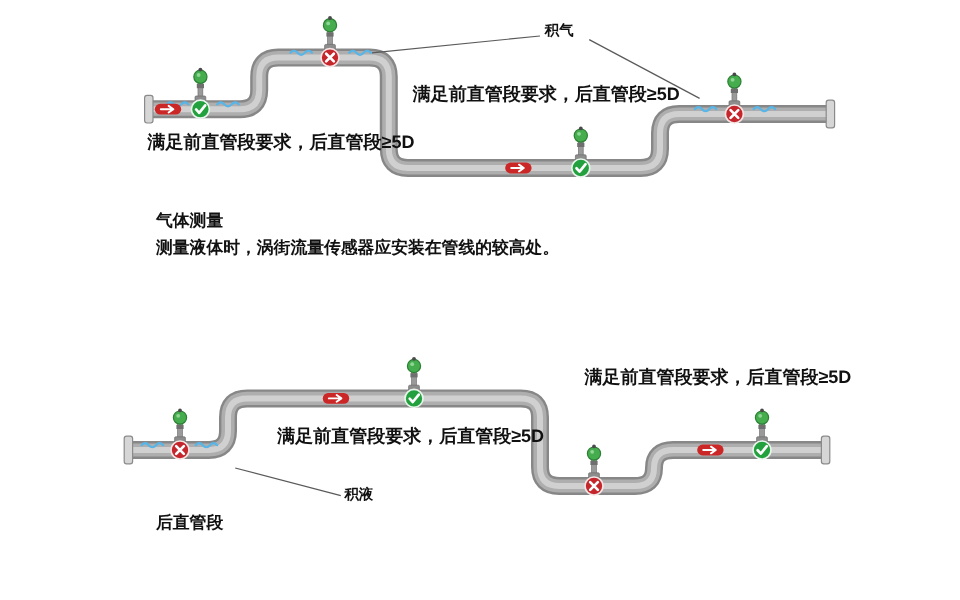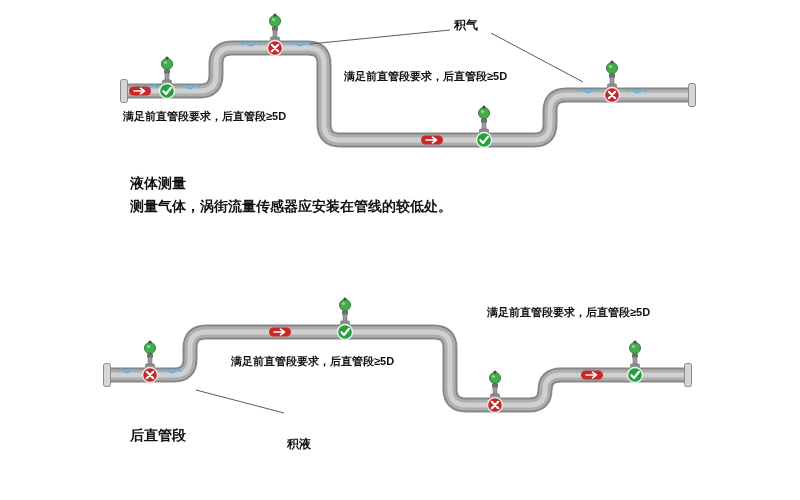--- a/index.html
+++ b/index.html
@@ -17,21 +17,21 @@
   .pipe-inner { fill: none; stroke: #aeaeae; stroke-width: 11; }
   .pipe-core  { fill: none; stroke: #d0d0d0; stroke-width: 5;  }
   .pointer-line { stroke: #5a5a5a; stroke-width: 1; fill: none; }
 
   .label {
     position: absolute;
     color: #111111;
     white-space: nowrap;
     font-weight: bold;
   }
-  .note  { font-size: 11px; }
+  .note  { font-size: 15px; }
   .tag   { font-size: 12px; }
   .title { font-size: 14px; }
   .desc  { font-size: 14px; }
 </style>
 </head>
 <body>
 
 <div id="stage">
 
   <svg id="diagram-svg" width="800" height="500" viewBox="0 0 800 500" xmlns="http://www.w3.org/2000/svg" xmlns:xlink="http://www.w3.org/1999/xlink">
@@ -122,21 +122,21 @@
       <use xlink:href="#cross" href="#cross" transform="translate(495,405)"></use>
       <use xlink:href="#check" href="#check" transform="translate(635,375)"></use>
 
       <path class="pointer-line" d="M 284 413 L 196 390"></path>
     </g>
   </svg>
 
   <div class="label tag" style="left:454px; top:17px;">积气</div>
   <div class="label note" style="left:344px; top:69px;">满足前直管段要求，后直管段≥5D</div>
   <div class="label note" style="left:123px; top:109px;">满足前直管段要求，后直管段≥5D</div>
-  <div class="label title" style="left:130px; top:175px;">液体测量</div>
-  <div class="label desc" style="left:130px; top:198px;">测量气体，涡街流量传感器应安装在管线的较低处。</div>
+  <div class="label title" style="left:130px; top:175px;">气体测量</div>
+  <div class="label desc" style="left:130px; top:198px;">测量液体时，涡街流量传感器应安装在管线的较高处。</div>
 
   <div class="label note" style="left:487px; top:305px;">满足前直管段要求，后直管段≥5D</div>
   <div class="label note" style="left:231px; top:354px;">满足前直管段要求，后直管段≥5D</div>
-  <div class="label tag" style="left:287px; top:404px;margin-top:32px;">积液</div>
+  <div class="label tag" style="left:287px; top:404px;">积液</div>
   <div class="label title" style="left:130px; top:427px;">后直管段</div>
 
 </div>
 
 </body></html>

